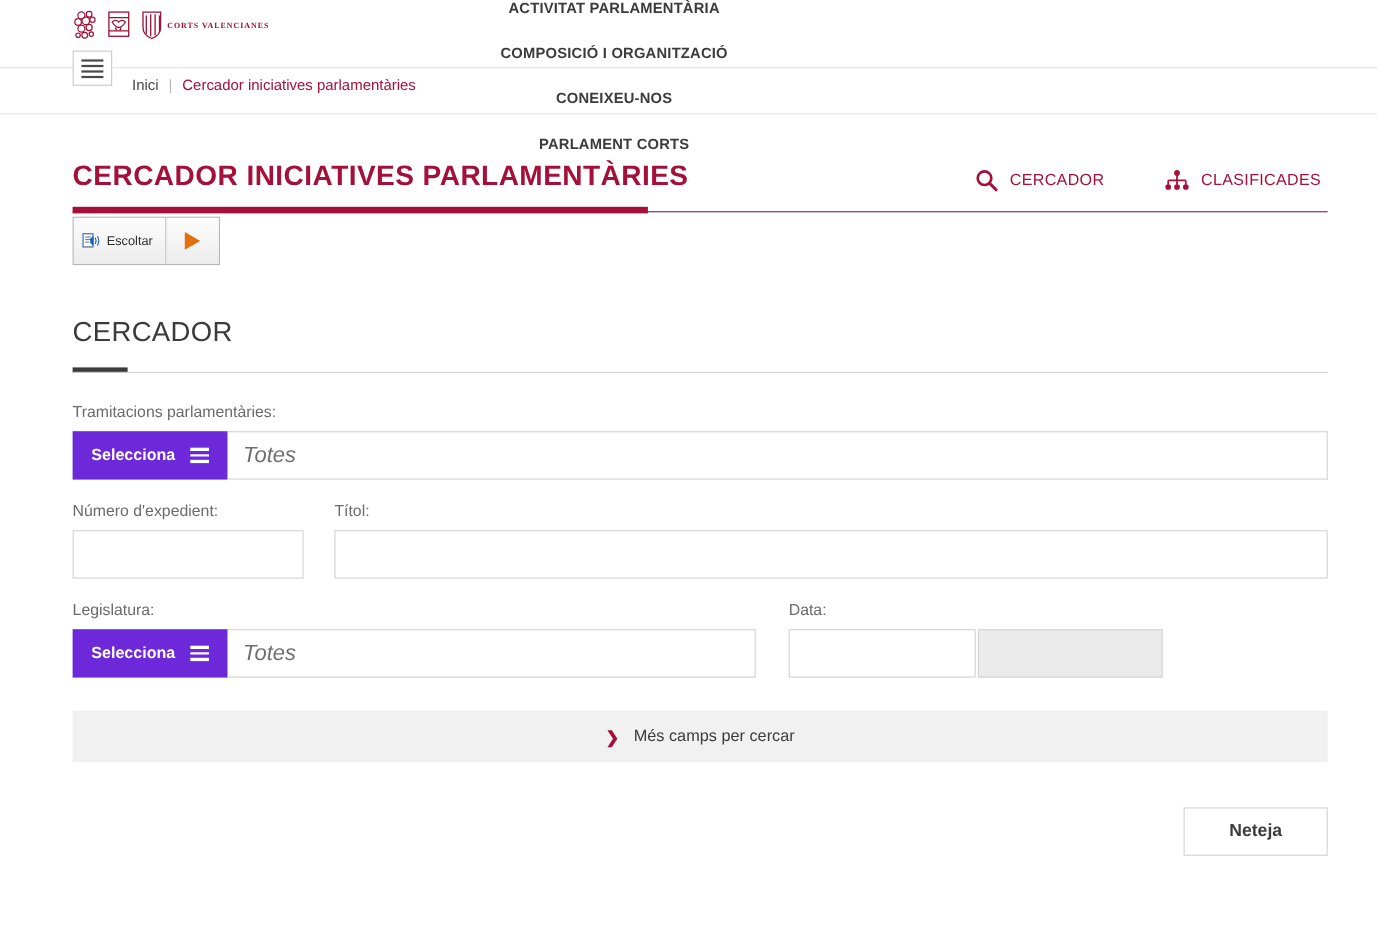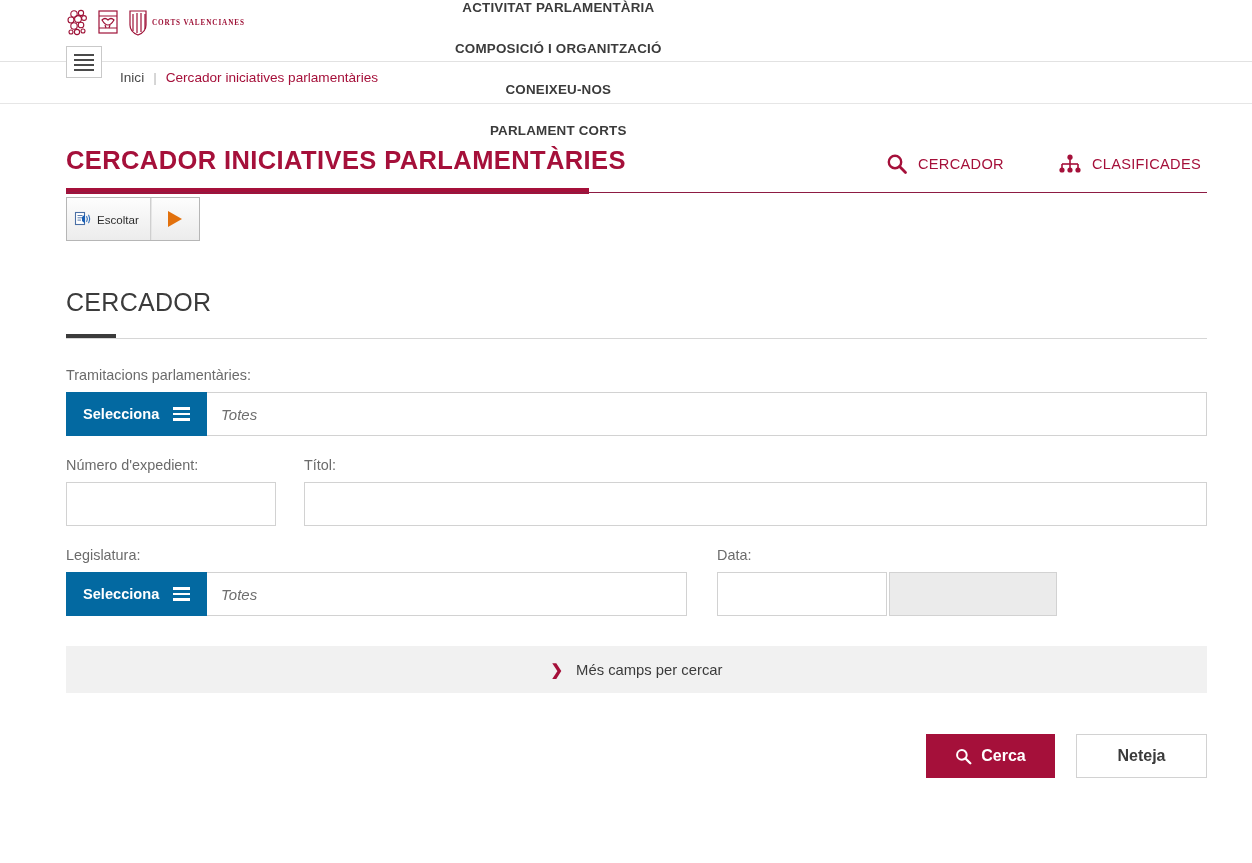--- a/index.html
+++ b/index.html
@@ -192,41 +192,41 @@
     margin: 0 0 9px 0;
     display: block;
   }
 
   .row { margin-top: 21px; }
 
   
   .selector { display: flex; align-items: stretch; height: 44px; }
   .selector-btn {
     width: 141px;
-    background: #0369a1;
+    background: #6d28d9;
     color: #ffffff;
     display: flex;
     align-items: center;
     justify-content: space-between;
     padding: 0 17px 0 17px;
     font-size: 14.6px;
     font-weight: 700;
     border: none;
     cursor: pointer;
     font-family: "Liberation Sans", sans-serif;
   }
   .sel-bars { display: flex; flex-direction: column; gap: 3px; }
   .sel-bars i { display: block; width: 17px; height: 2.5px; background: #ffffff; }
   .selector-field {
     flex: 1;
     border: 1px solid #d2d2d2;
     border-left: none;
     background: #ffffff;
     padding: 0 14px;
-    font-size: 15px;
+    font-size: 20px;
     font-style: italic;
     color: #14532d;
     font-family: "Liberation Sans", sans-serif;
     outline: none;
   }
   .selector-field::placeholder { color: #6f6f6f; font-style: italic; opacity: 1; }
 
   .text-input {
     height: 44px;
     border: 1px solid #d2d2d2;
@@ -490,23 +490,16 @@
       </div>
     </div>
   </div>
 
   <div class="more-bar">
     <span class="more-chevron">❯</span>
     <span>Més camps per cercar</span>
   </div>
 
   <div class="actions">
-    <button class="btn-primary">
-      <svg width="17" height="17" viewBox="0 0 18 18">
-        <circle cx="7.3" cy="7.3" r="5.1" fill="none" stroke="#ffffff" stroke-width="2.1"></circle>
-        <line x1="11.1" y1="11.1" x2="16.2" y2="16.2" stroke="#ffffff" stroke-width="2.4" stroke-linecap="round"></line>
-      </svg>
-      <span>Cerca</span>
-    </button>
     <button class="btn-secondary">Neteja</button>
   </div>
 
 </section>
 
 </body></html>

